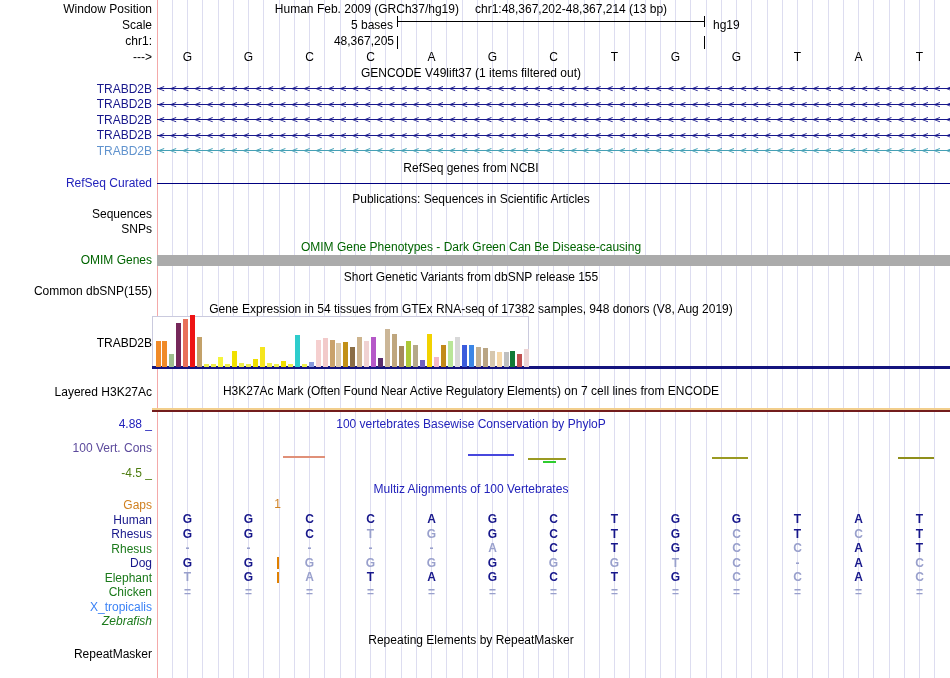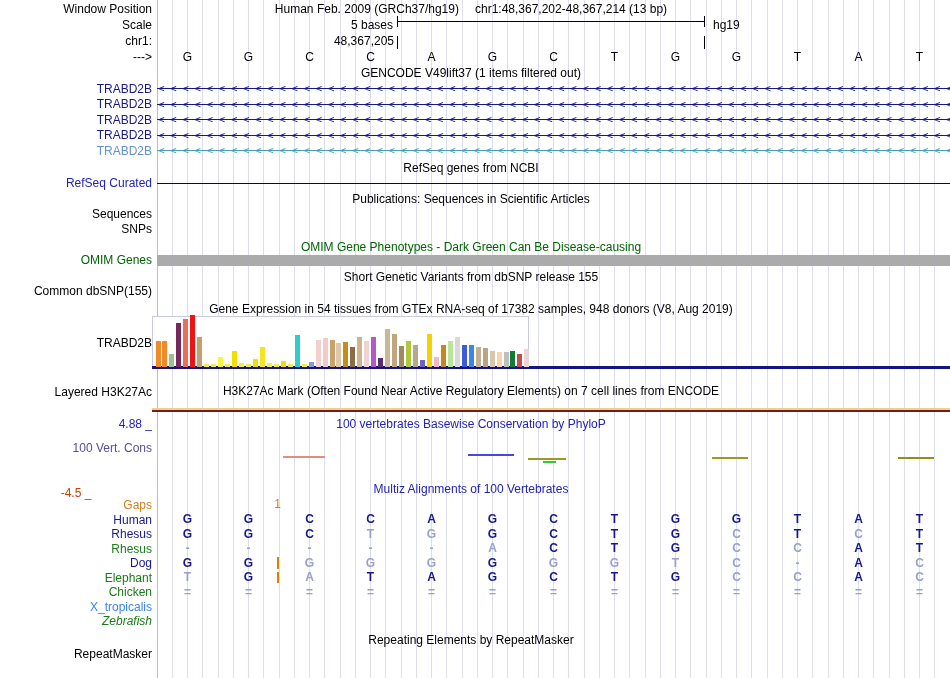--- a/index.html
+++ b/index.html
@@ -111,21 +111,21 @@
 
   <div class="llabel" id="lbl-refseq" style="top: 176px; color: rgb(34, 34, 187);">RefSeq Curated</div>
   <div class="llabel" style="top:207px;">Sequences</div>
   <div class="llabel" style="top:222px;">SNPs</div>
   <div class="llabel" id="lbl-omim" style="top: 253px; color: rgb(0, 100, 0);">OMIM Genes</div>
   <div class="llabel" style="top:284px;">Common dbSNP(155)</div>
   <div class="llabel" style="top:336px;">TRABD2B</div>
   <div class="llabel" style="top:385px;">Layered H3K27Ac</div>
   <div class="llabel" id="lbl-phylop-max" style="top: 417px; color: rgb(34, 34, 187);">4.88 _</div>
   <div class="llabel" id="lbl-phylop" style="top: 441px; color: rgb(92, 74, 156);">100 Vert. Cons</div>
-  <div class="llabel" id="lbl-phylop-min" style="top: 486px; color: #c2410c; text-align: center;">-4.5 _</div>
+  <div class="llabel" id="lbl-phylop-min" style="top: 466px; color: #4d7c0f;">-4.5 _</div>
   <div class="llabel" id="lbl-gaps" style="top: 498px; color: rgb(208, 128, 32);">Gaps</div>
   <div class="llabel" style="top:647px;">RepeatMasker</div>
 
   <div class="shape" id="refseq-line" style="left: 157px; top: 183px; width: 793px; height: 1px; background: rgb(0, 0, 128);"></div>
   <div class="shape" id="omim-bar" style="left: 157px; top: 255px; width: 793px; height: 11px; background: rgb(171, 171, 171);"></div>
   <div class="shape" id="gtex-box" style="left:152px;top:316px;width:377px;height:51px;background:#fff;border:1px solid #CACADE;box-sizing:border-box;z-index:2;"></div>
   <div class="shape" id="gtex-axis" style="left: 152px; top: 366px; width: 798px; height: 3px; z-index: 3; background: rgb(20, 20, 126);"></div>
   <div class="shape" id="h3k-band-top" style="left: 152px; top: 408px; width: 798px; height: 2px; background: rgb(242, 206, 140);"></div>
   <div class="shape" id="h3k-band-bottom" style="left: 152px; top: 410px; width: 798px; height: 2px; background: rgb(115, 28, 28);"></div>
 

